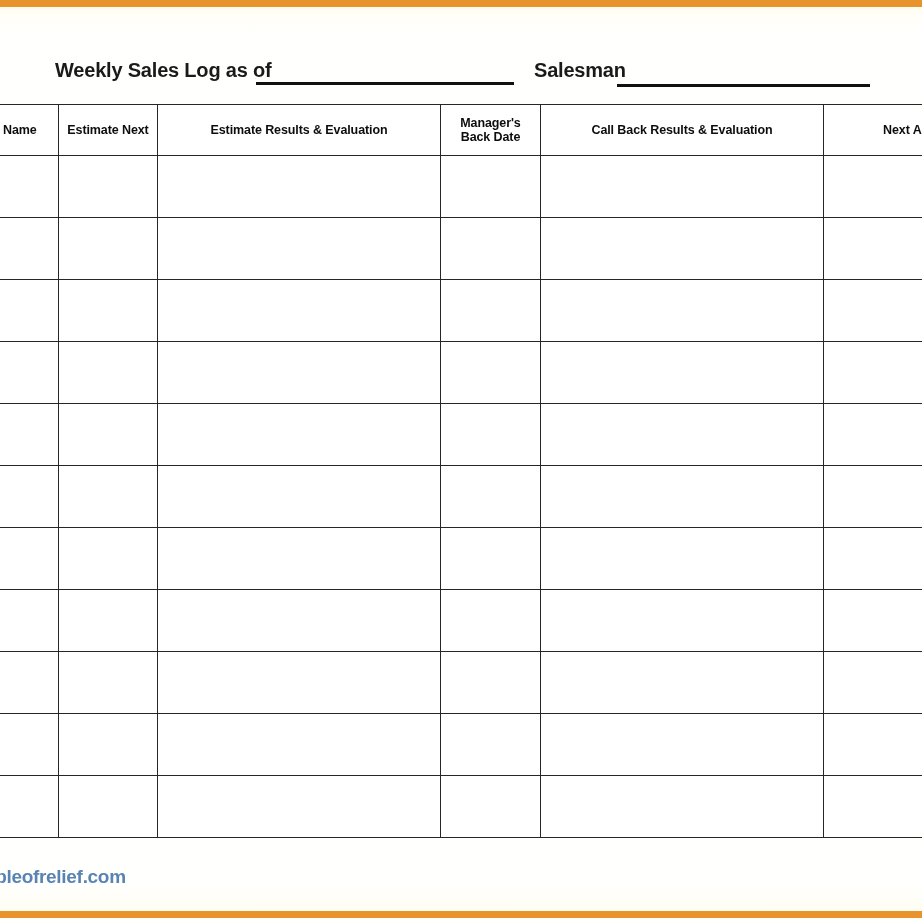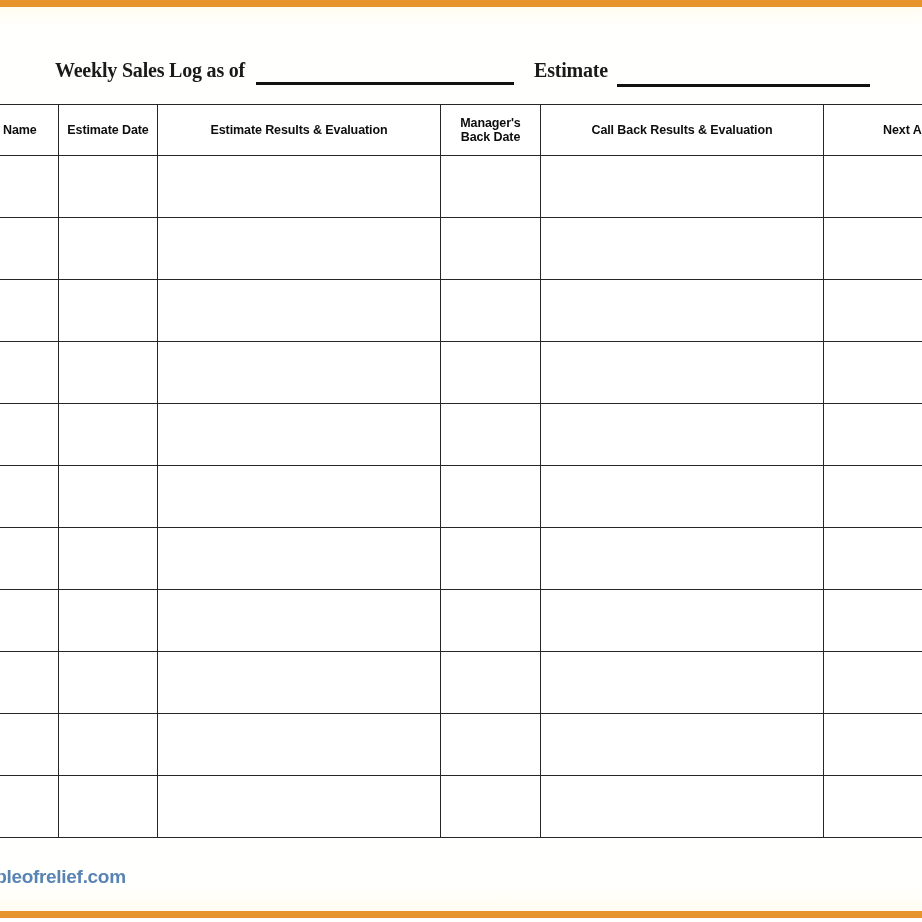--- a/index.html
+++ b/index.html
@@ -42,21 +42,20 @@
     background: linear-gradient(to top, #fffdf2 0%, #fffffe 100%);
   }
 
   
   .title-row {
     position: absolute;
     left: 0;
     top: 56px;
     width: 922px;
     height: 32px;
-    font-family: Liberation Serif, serif;
   }
   .title-text {
     position: absolute;
     font-size: 20px;
     font-weight: bold;
     color: #1a1a1a;
     letter-spacing: -0.2px;
     white-space: nowrap;
     line-height: 24px;
   }
@@ -130,37 +129,37 @@
 
 <div id="page">
 
   <div class="bar bar-top" style="background: rgb(232, 148, 44);"></div>
   <div class="wash-top"></div>
 
   <div class="title-row">
     <div class="title-text" id="title-label">Weekly Sales Log as of</div>
     <div class="blank-rule" id="rule-date"></div>
 
-    <div class="title-text" id="salesman-label">Estimate</div>
+    <div class="title-text" id="salesman-label">Salesman</div>
     <div class="blank-rule" id="rule-salesman"></div>
   </div>
 
   <table id="sales-table">
     <colgroup>
       <col class="c-name">
       <col class="c-estdate">
       <col class="c-estres">
       <col class="c-mgrdate">
       <col class="c-callback">
       <col class="c-nextact">
     </colgroup>
     <thead>
       <tr>
         <th>Customer's Name</th>
-        <th>Estimate Date</th>
+        <th>Estimate Next</th>
         <th>Estimate Results &amp; Evaluation</th>
         <th>
           <span>Manager's</span><br>
           <span>Back Date</span>
         </th>
         <th>Call Back Results &amp; Evaluation</th>
         <th>Next Action</th>
       </tr>
     </thead>
     <tbody id="table-body">

